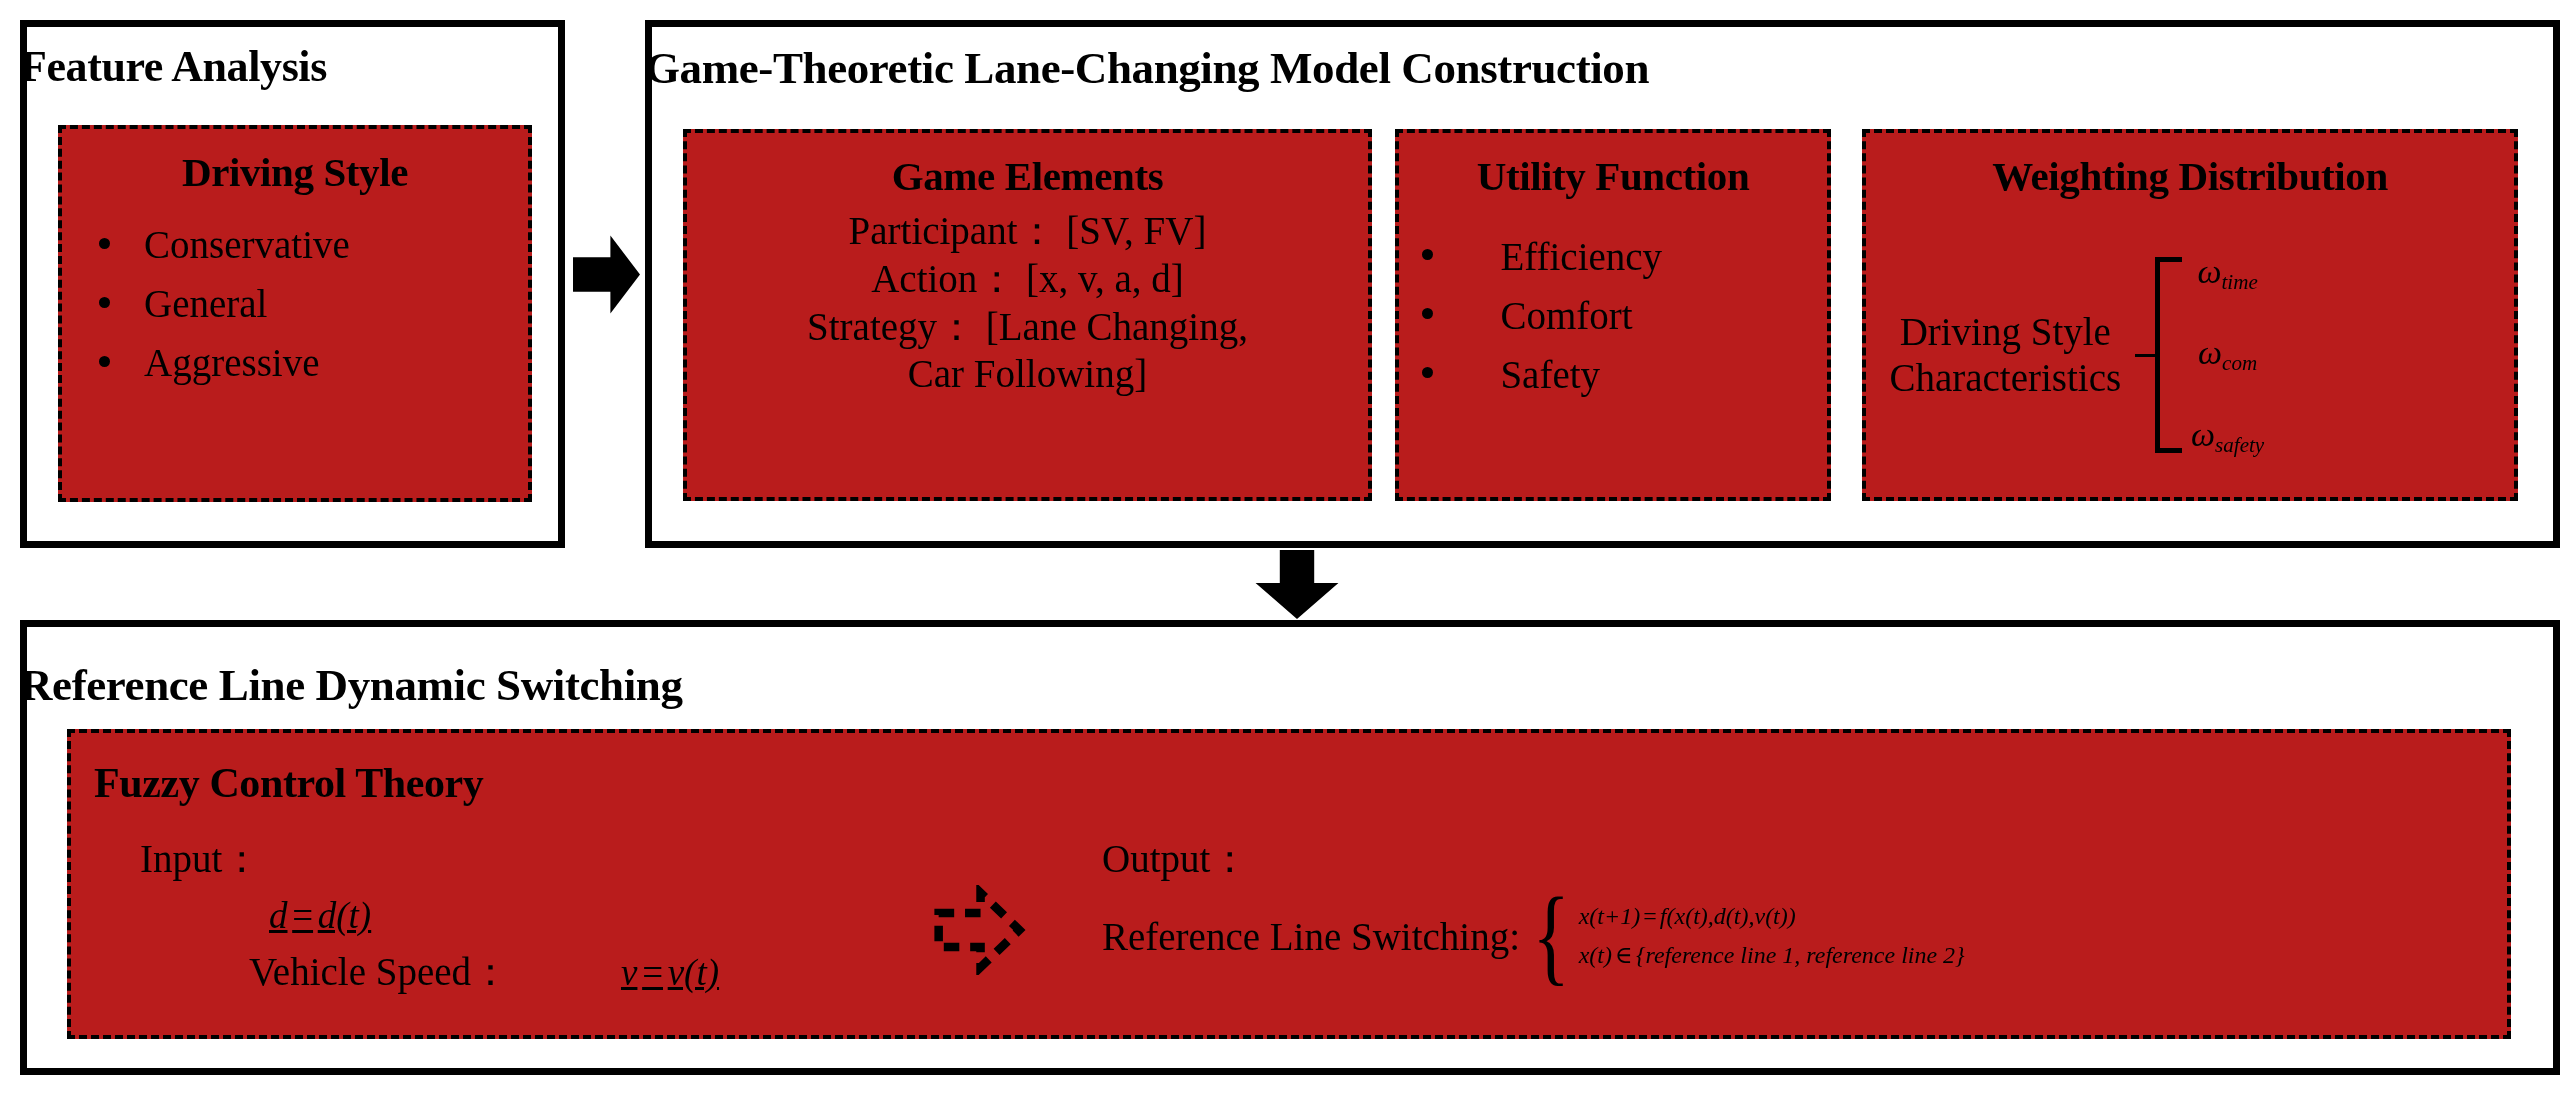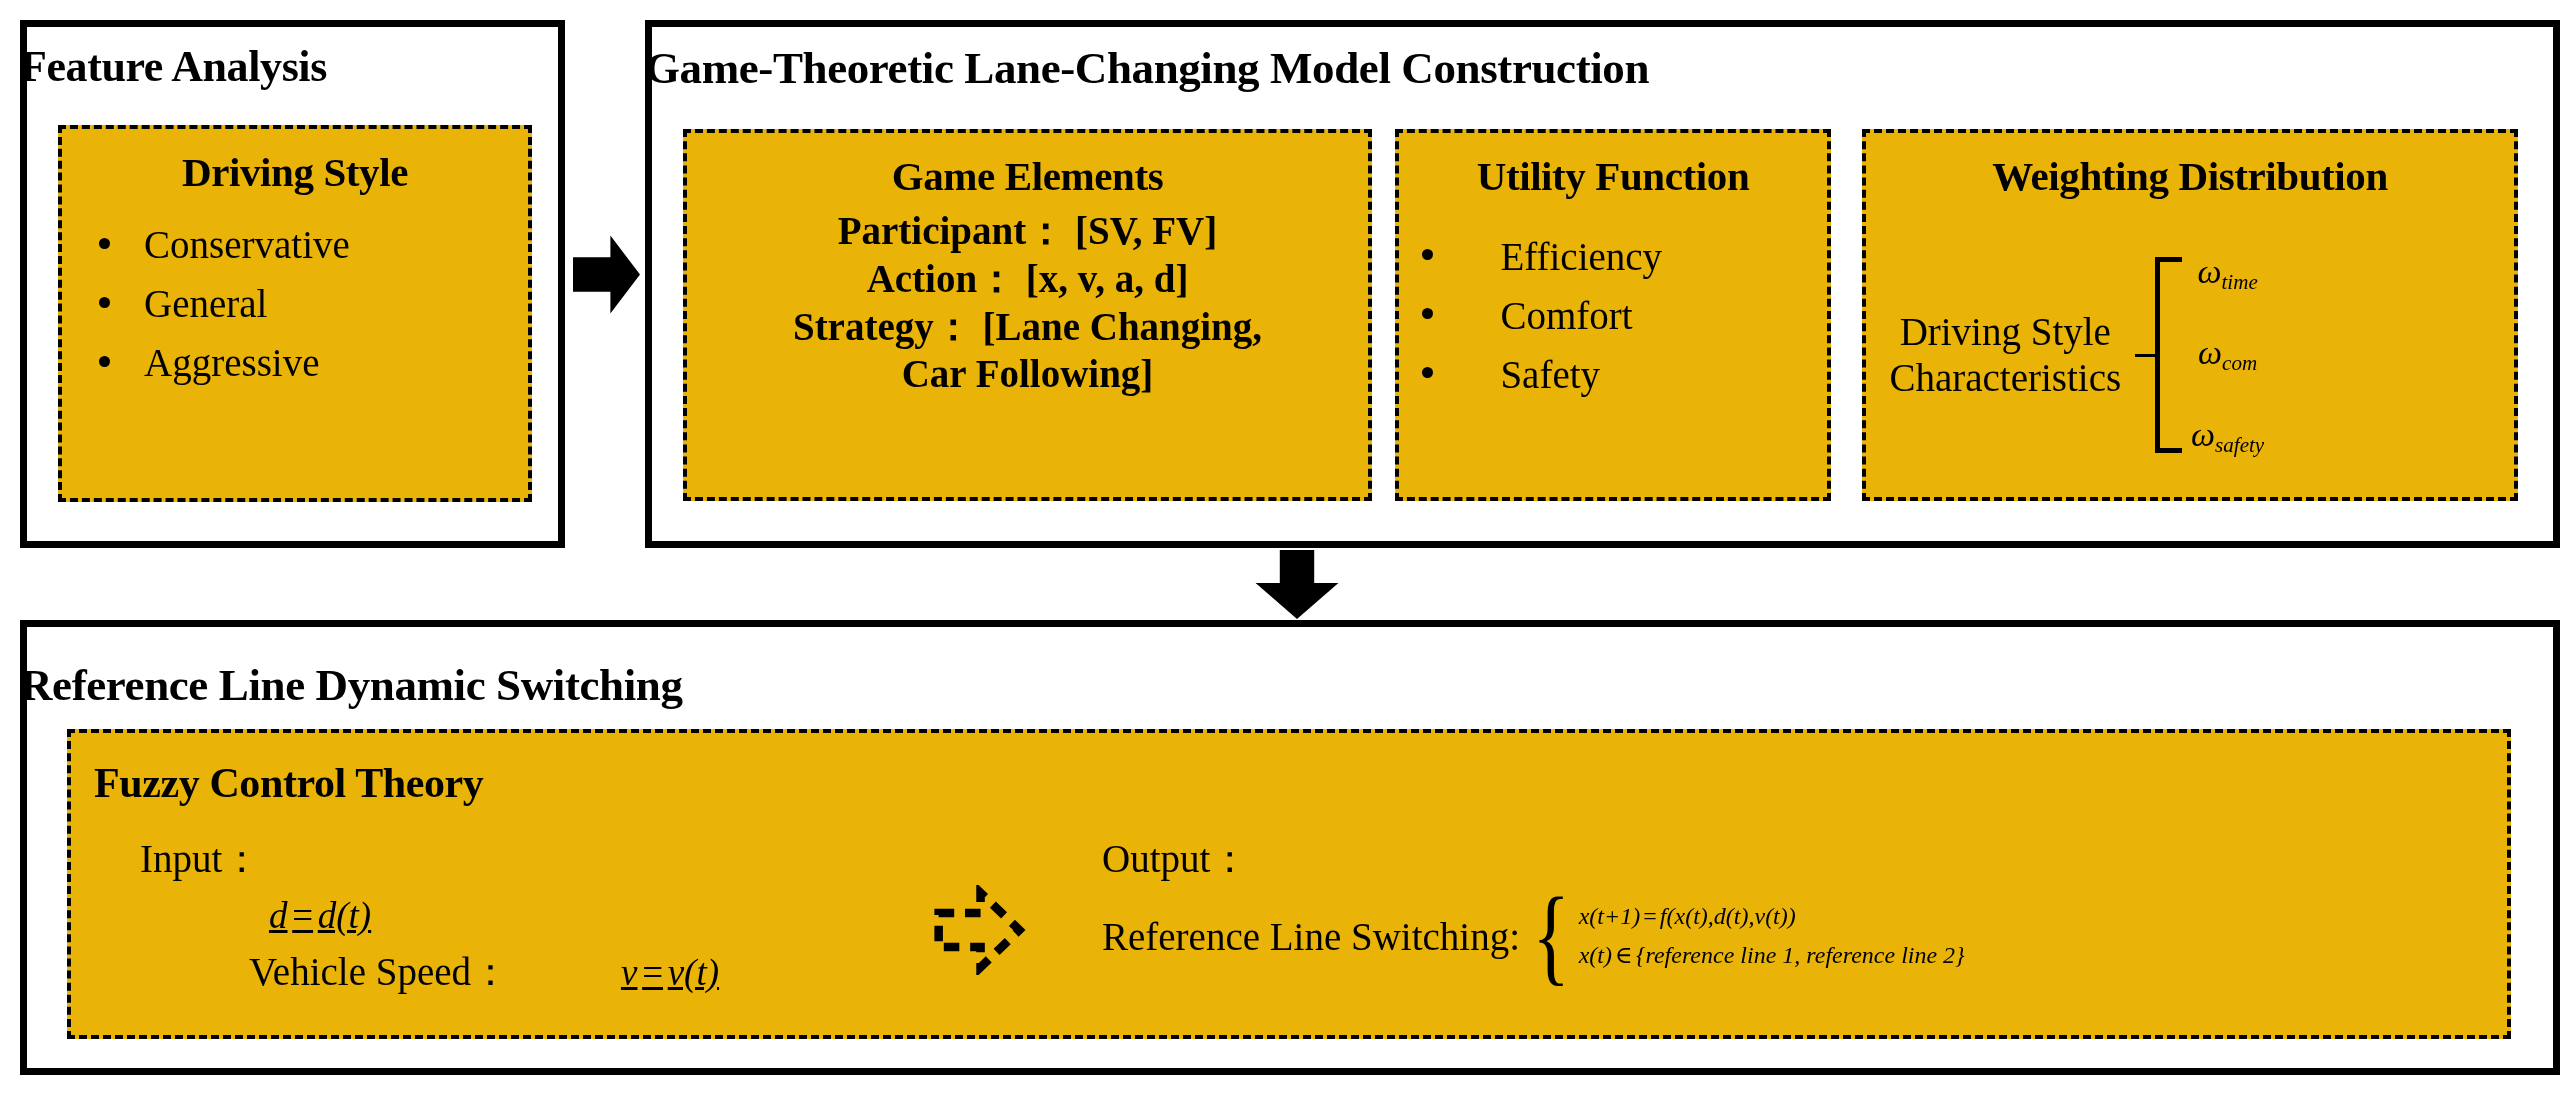--- a/index.html
+++ b/index.html
@@ -31,21 +31,21 @@
     box-sizing: border-box;
   }
   #feature-analysis-box { left: 20px;  top: 20px;  width: 545px;  height: 528px; }
   #game-model-box       { left: 645px; top: 20px;  width: 1915px; height: 528px; }
   #ref-line-box         { left: 20px;  top: 620px; width: 2540px; height: 455px; }
 
   
   .dashed-box {
     position: absolute;
     border: 4.7px dashed #000;
-    background: #eab308;
+    background: #b91c1c;
     box-sizing: border-box;
   }
   #driving-style-box   { left: 58px;   top: 125px; width: 474px;  height: 377px; }
   #game-elements-box   { left: 683px;  top: 129px; width: 689px;  height: 372px; }
   #utility-fn-box      { left: 1395px; top: 129px; width: 436px;  height: 372px; }
   #weighting-box       { left: 1862px; top: 129px; width: 656px;  height: 372px; }
   #fuzzy-box           { left: 67px;   top: 729px; width: 2444px; height: 310px; }
 
   
   .box-title {
@@ -107,21 +107,20 @@
   #utility-list li { margin-bottom: 14px; gap: 30px; }
   #utility-list .bullet-text { margin-left: 37px; }
 
   
   #game-elements-lines {
     margin-top: 7.8px;
     font-size: 39px;
     text-align: center;
     line-height: 1.22;
     white-space: nowrap;
-    font-weight: bold;
   }
   #game-elements-lines .gl { display: block; }
 
   
   #weighting-body {
     display: flex;
     align-items: center;
     margin-top: 55px;
     padding-left: 23.4px;
   }

